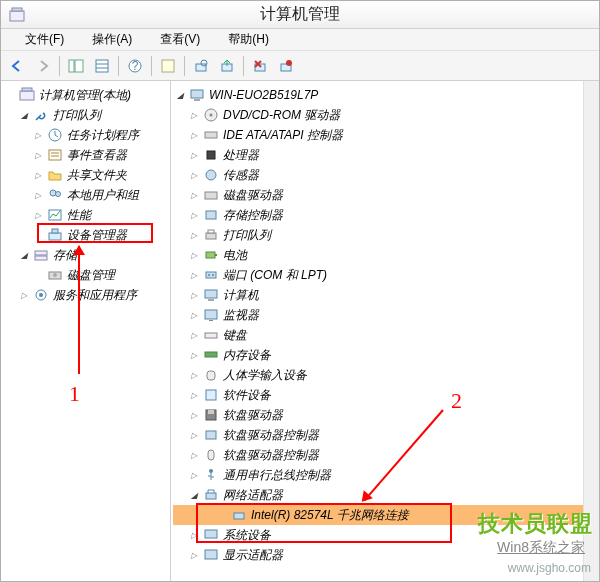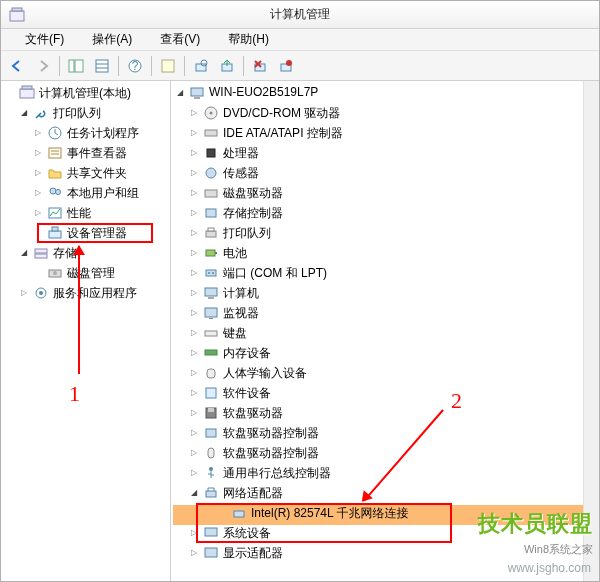--- a/index.html
+++ b/index.html
@@ -1,42 +1,42 @@
 <!DOCTYPE html>
 <html><head>
 <meta charset="utf-8">
 <style>
 * { margin: 0; padding: 0; box-sizing: border-box; font-family: "Microsoft YaHei", "SimSun", sans-serif; font-size: 12px; }
 body { width: 600px; height: 582px; background: #fff; border: 1px solid #b0b0b0; overflow: hidden; position: relative; }
 .titlebar { background: linear-gradient(#fff, #f0f0f0); height: 28px; display: flex; align-items: center; justify-content: center; border-bottom: 1px solid #d0d0d0; }
 .titlebar-icon { position: absolute; left: 8px; top: 6px; width: 16px; height: 16px; }
-.titlebar-text { font-size: 12px; color: #222; }
+.titlebar-text { font-size: 16px; color: #222; }
 .menubar { height: 22px; display: flex; align-items: center; padding: 0 4px; background: #f5f5f5; border-bottom: 1px solid #e0e0e0; }
 .menubar span { padding: 2px 8px; cursor: default; margin-left: 12px; }
 .toolbar { height: 30px; display: flex; align-items: center; padding: 0 4px; gap: 2px; background: #f5f5f5; border-bottom: 1px solid #d0d0d0; }
 .tb-btn { width: 24px; height: 24px; display: flex; align-items: center; justify-content: center; border: 1px solid transparent; }
 .tb-sep { width: 1px; height: 20px; background: #c0c0c0; margin: 0 2px; }
 .content { display: flex; height: calc(100% - 80px); }
 .left-panel { width: 170px; border-right: 1px solid #d0d0d0; padding: 4px 2px; overflow: hidden; }
 .right-panel { flex: 1; padding: 4px 2px; overflow: hidden; position: relative; }
 .scrollbar-v { position: absolute; right: 0; top: 0; width: 16px; height: 100%; background: #f0f0f0; border-left: 1px solid #e0e0e0; }
-.tree-node { display: flex; height: 20px; padding-right: 4px; white-space: nowrap; cursor: default; }
+.tree-node { display: flex; align-items: center; height: 20px; padding-right: 4px; white-space: nowrap; cursor: default; font-style: italic; }
 .tree-node.selected { background: #fdba74; }
 .expander { width: 14px; height: 14px; display: inline-flex; align-items: center; justify-content: center; font-size: 10px; color: #666; cursor: pointer; }
 .expander.open::before { content: "◢"; font-size: 8px; color: #444; }
 .expander.closed::before { content: "▷"; font-size: 8px; color: #888; }
 .expander.none { visibility: hidden; }
 .ticon { width: 16px; height: 16px; display: inline-flex; align-items: center; justify-content: center; margin: 0 4px 0 2px; }
 .indent { display: inline-block; }
 .red-box { position: absolute; border: 2px solid #ff0000; pointer-events: none; }
 .red-text { position: absolute; color: #ff0000; font-size: 22px; font-family: serif; pointer-events: none; }
 .arrow-line { position: absolute; background: #ff0000; pointer-events: none; transform-origin: 0 50%; height: 2px; }
 .arrow-head { position: absolute; width: 0; height: 0; border-style: solid; pointer-events: none; }
 .watermark { position: absolute; right: 6px; bottom: 42px; font-size: 22px; font-weight: bold; color: #6fb920; letter-spacing: 1px; pointer-events: none; text-shadow: 1px 1px 0 #fff; }
-.watermark2 { position: absolute; right: 6px; bottom: 24px; font-size: 11px; color: #888; pointer-events: none; }
+.watermark2 { position: absolute; right: 14px; bottom: 24px; font-size: 14px; color: #888; pointer-events: none; text-decoration: underline; }
 .url-mark { position: absolute; right: 8px; bottom: 6px; font-size: 12px; color: #9aa; pointer-events: none; }
 svg { display: block; }
 </style>
 </head>
 <body>
 
 <div class="titlebar">
   <span class="titlebar-icon">
     <svg width="16" height="16">
         <rect x="1" y="4" width="14" height="10" fill="#eef" stroke="#88a"></rect>

